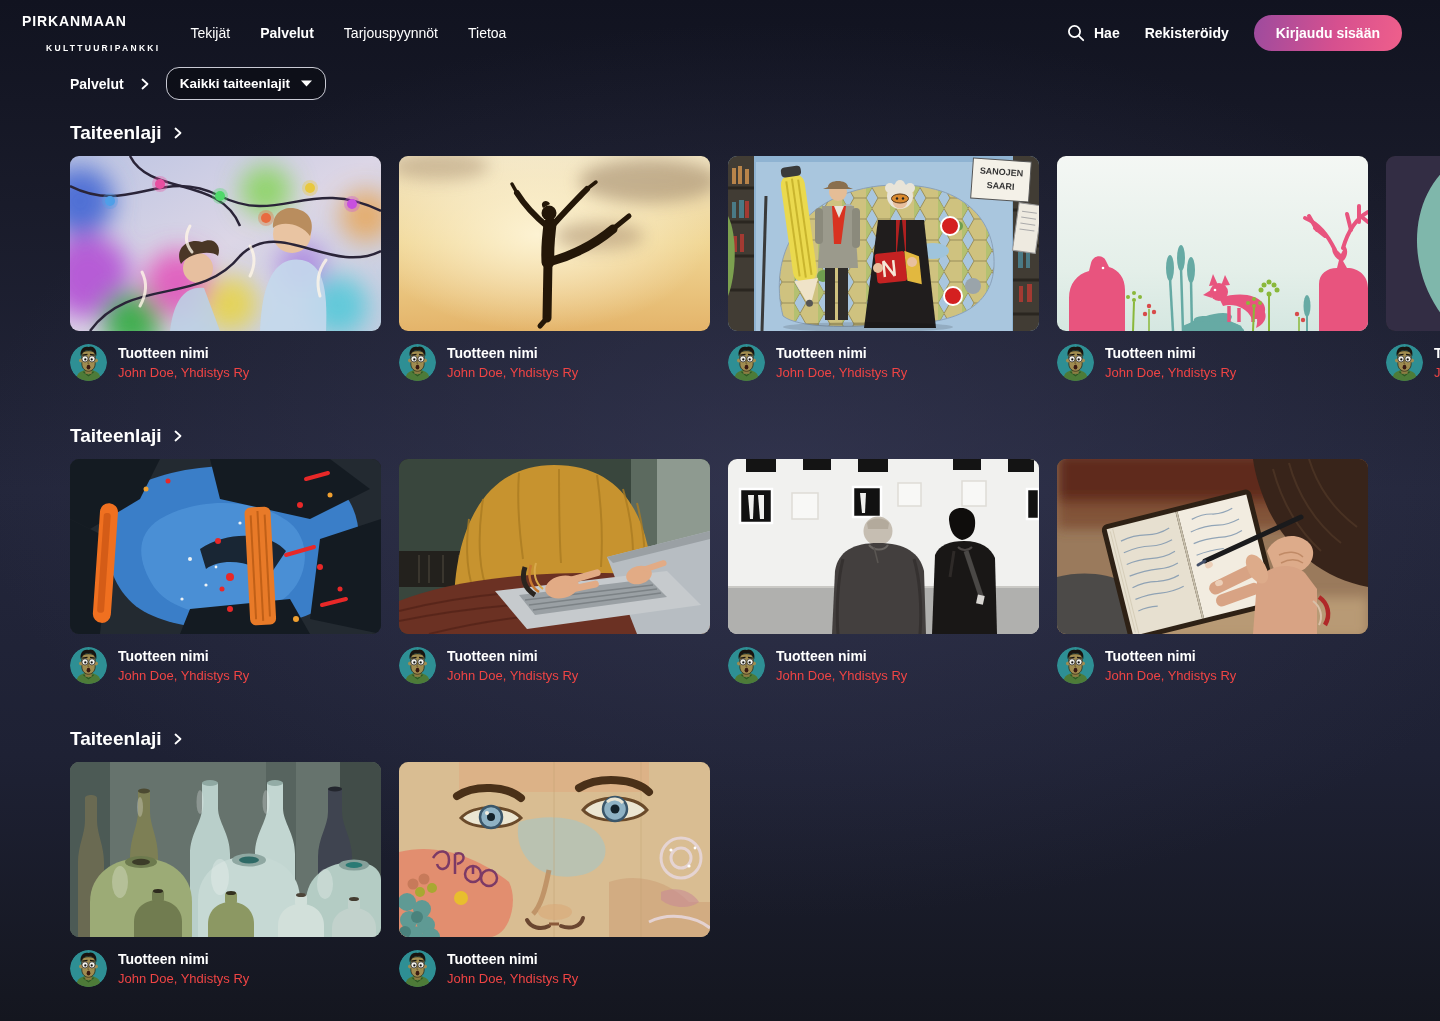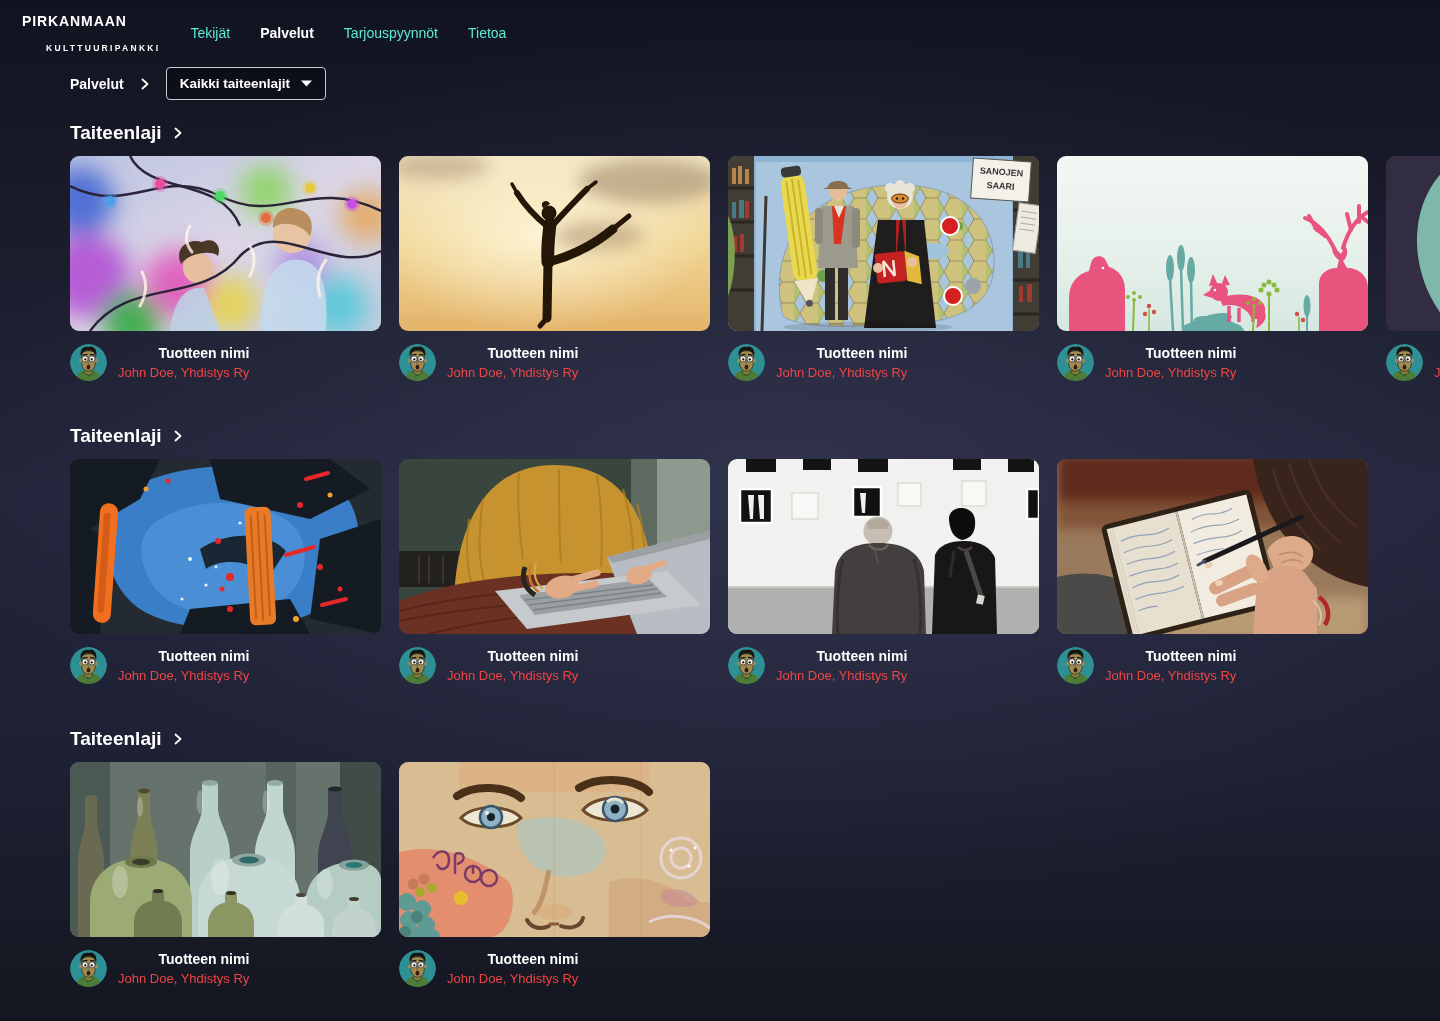--- a/index.html
+++ b/index.html
@@ -11,42 +11,42 @@
       radial-gradient(1150px 640px at 54% 46%, rgba(62,64,94,0.50), rgba(62,64,94,0) 70%),
       linear-gradient(180deg, #111320 0%, #191b2a 20%, #23263b 48%, #1e2134 74%, #14161f 100%);
     background-color: #14161f;
   }
   
   .topbar { display: flex; align-items: center; height: 57px; padding: 8px 38px 0 22px; }
   .logo { display: flex; flex-direction: column; margin-right: 30px; cursor: pointer; }
   .logo-1 { font-size: 14px; font-weight: bold; letter-spacing: 0.9px; }
   .logo-2 { font-size: 8.5px; font-weight: bold; letter-spacing: 2.3px; padding-left: 24px; margin-top: 14px; }
   .nav { display: flex; gap: 30px; font-size: 14px; align-items: center; }
-  .nav-item { color: #5eead4; cursor: pointer; }
+  .nav-item { color: #ffffff; cursor: pointer; }
   .nav-item.active { font-weight: bold; color: #fff; }
   .top-right { margin-left: auto; display: flex; align-items: center; gap: 25px; font-size: 14px; }
   .search { display: flex; align-items: center; gap: 9px; font-weight: 600; cursor: pointer; }
   .register { font-weight: 600; cursor: pointer; }
   .login-btn {
     border: none; color: #fff; font-weight: bold; font-size: 14px;
     font-family: inherit; padding: 10px 22px; border-radius: 19px; cursor: pointer;
     background: linear-gradient(100deg, #9d4b9e 0%, #d6508f 55%, #ef5f8b 100%);
   }
   
   .page-head { display: flex; align-items: center; margin: 10px 0 0 70px; }
   .breadcrumb { font-size: 14px; font-weight: 600; cursor: pointer; }
   .crumb-chev { margin: 0 15px; display: flex; }
   .page-title { font-size: 27px; font-weight: bold; margin-right: 19px; letter-spacing: 0.2px; }
   .filter-btn {
     display: flex; align-items: center; gap: 11px; cursor: pointer;
-    background: rgba(9,11,18,0.62); border: 1.5px solid #c9cad4; border-radius: 4px;
+    background: rgba(9,11,18,0.62); border: 1.5px solid #c9cad4; border-radius: 13px;
     color: #fff; font-size: 13.5px; font-weight: 600; font-family: inherit; padding: 8px 13px;
   }
   
-  .section { margin-left: 70px; margin-top: 22px; text-align: right; }
+  .section { margin-left: 70px; margin-top: 22px; }
   .section + .section { margin-top: 44px; }
   .sec-head { display: flex; align-items: center; gap: 10px; font-size: 19px; font-weight: bold; width: max-content; cursor: pointer; }
   .row { display: flex; gap: 18px; margin-top: 12px; width: 1370px; overflow: hidden; }
   .card { width: 311px; flex: 0 0 auto; cursor: pointer; }
   .imgwrap { width: 311px; height: 175px; border-radius: 9px; overflow: hidden; background: #222; }
   .imgwrap svg { display: block; width: 100%; height: 100%; }
   .caption { display: flex; align-items: center; gap: 11px; margin-top: 13px; }
   .av { width: 37px; height: 37px; border-radius: 50%; overflow: hidden; flex: 0 0 auto; }
   .av svg { display: block; width: 100%; height: 100%; }
   .cap-title { font-size: 14px; font-weight: bold; }
@@ -83,20 +83,31 @@
   <div class="logo">
     <span class="logo-1">PIRKANMAAN</span>
     <span class="logo-2">KULTTUURIPANKKI</span>
   </div>
   <nav class="nav">
     <span class="nav-item">Tekijät</span>
     <span class="nav-item active">Palvelut</span>
     <span class="nav-item">Tarjouspyynnöt</span>
     <span class="nav-item">Tietoa</span>
   </nav>
+  <div class="top-right">
+    <span class="search">
+      <svg width="18" height="18" viewBox="0 0 18 18">
+        <circle cx="7.5" cy="7.5" r="5.6" fill="none" stroke="#fff" stroke-width="1.8"></circle>
+        <line x1="11.8" y1="11.8" x2="16.2" y2="16.2" stroke="#fff" stroke-width="1.8" stroke-linecap="round"></line>
+      </svg>
+      <span>Hae</span>
+    </span>
+    <span class="register">Rekisteröidy</span>
+    <button class="login-btn">Kirjaudu sisään</button>
+  </div>
 </header>
 
 <div class="page-head">
   <span class="breadcrumb">Palvelut</span>
   <span class="crumb-chev">
       <svg class="chev">
         <use href="#chev"></use>
       </svg>
     </span>
   <button class="filter-btn">

